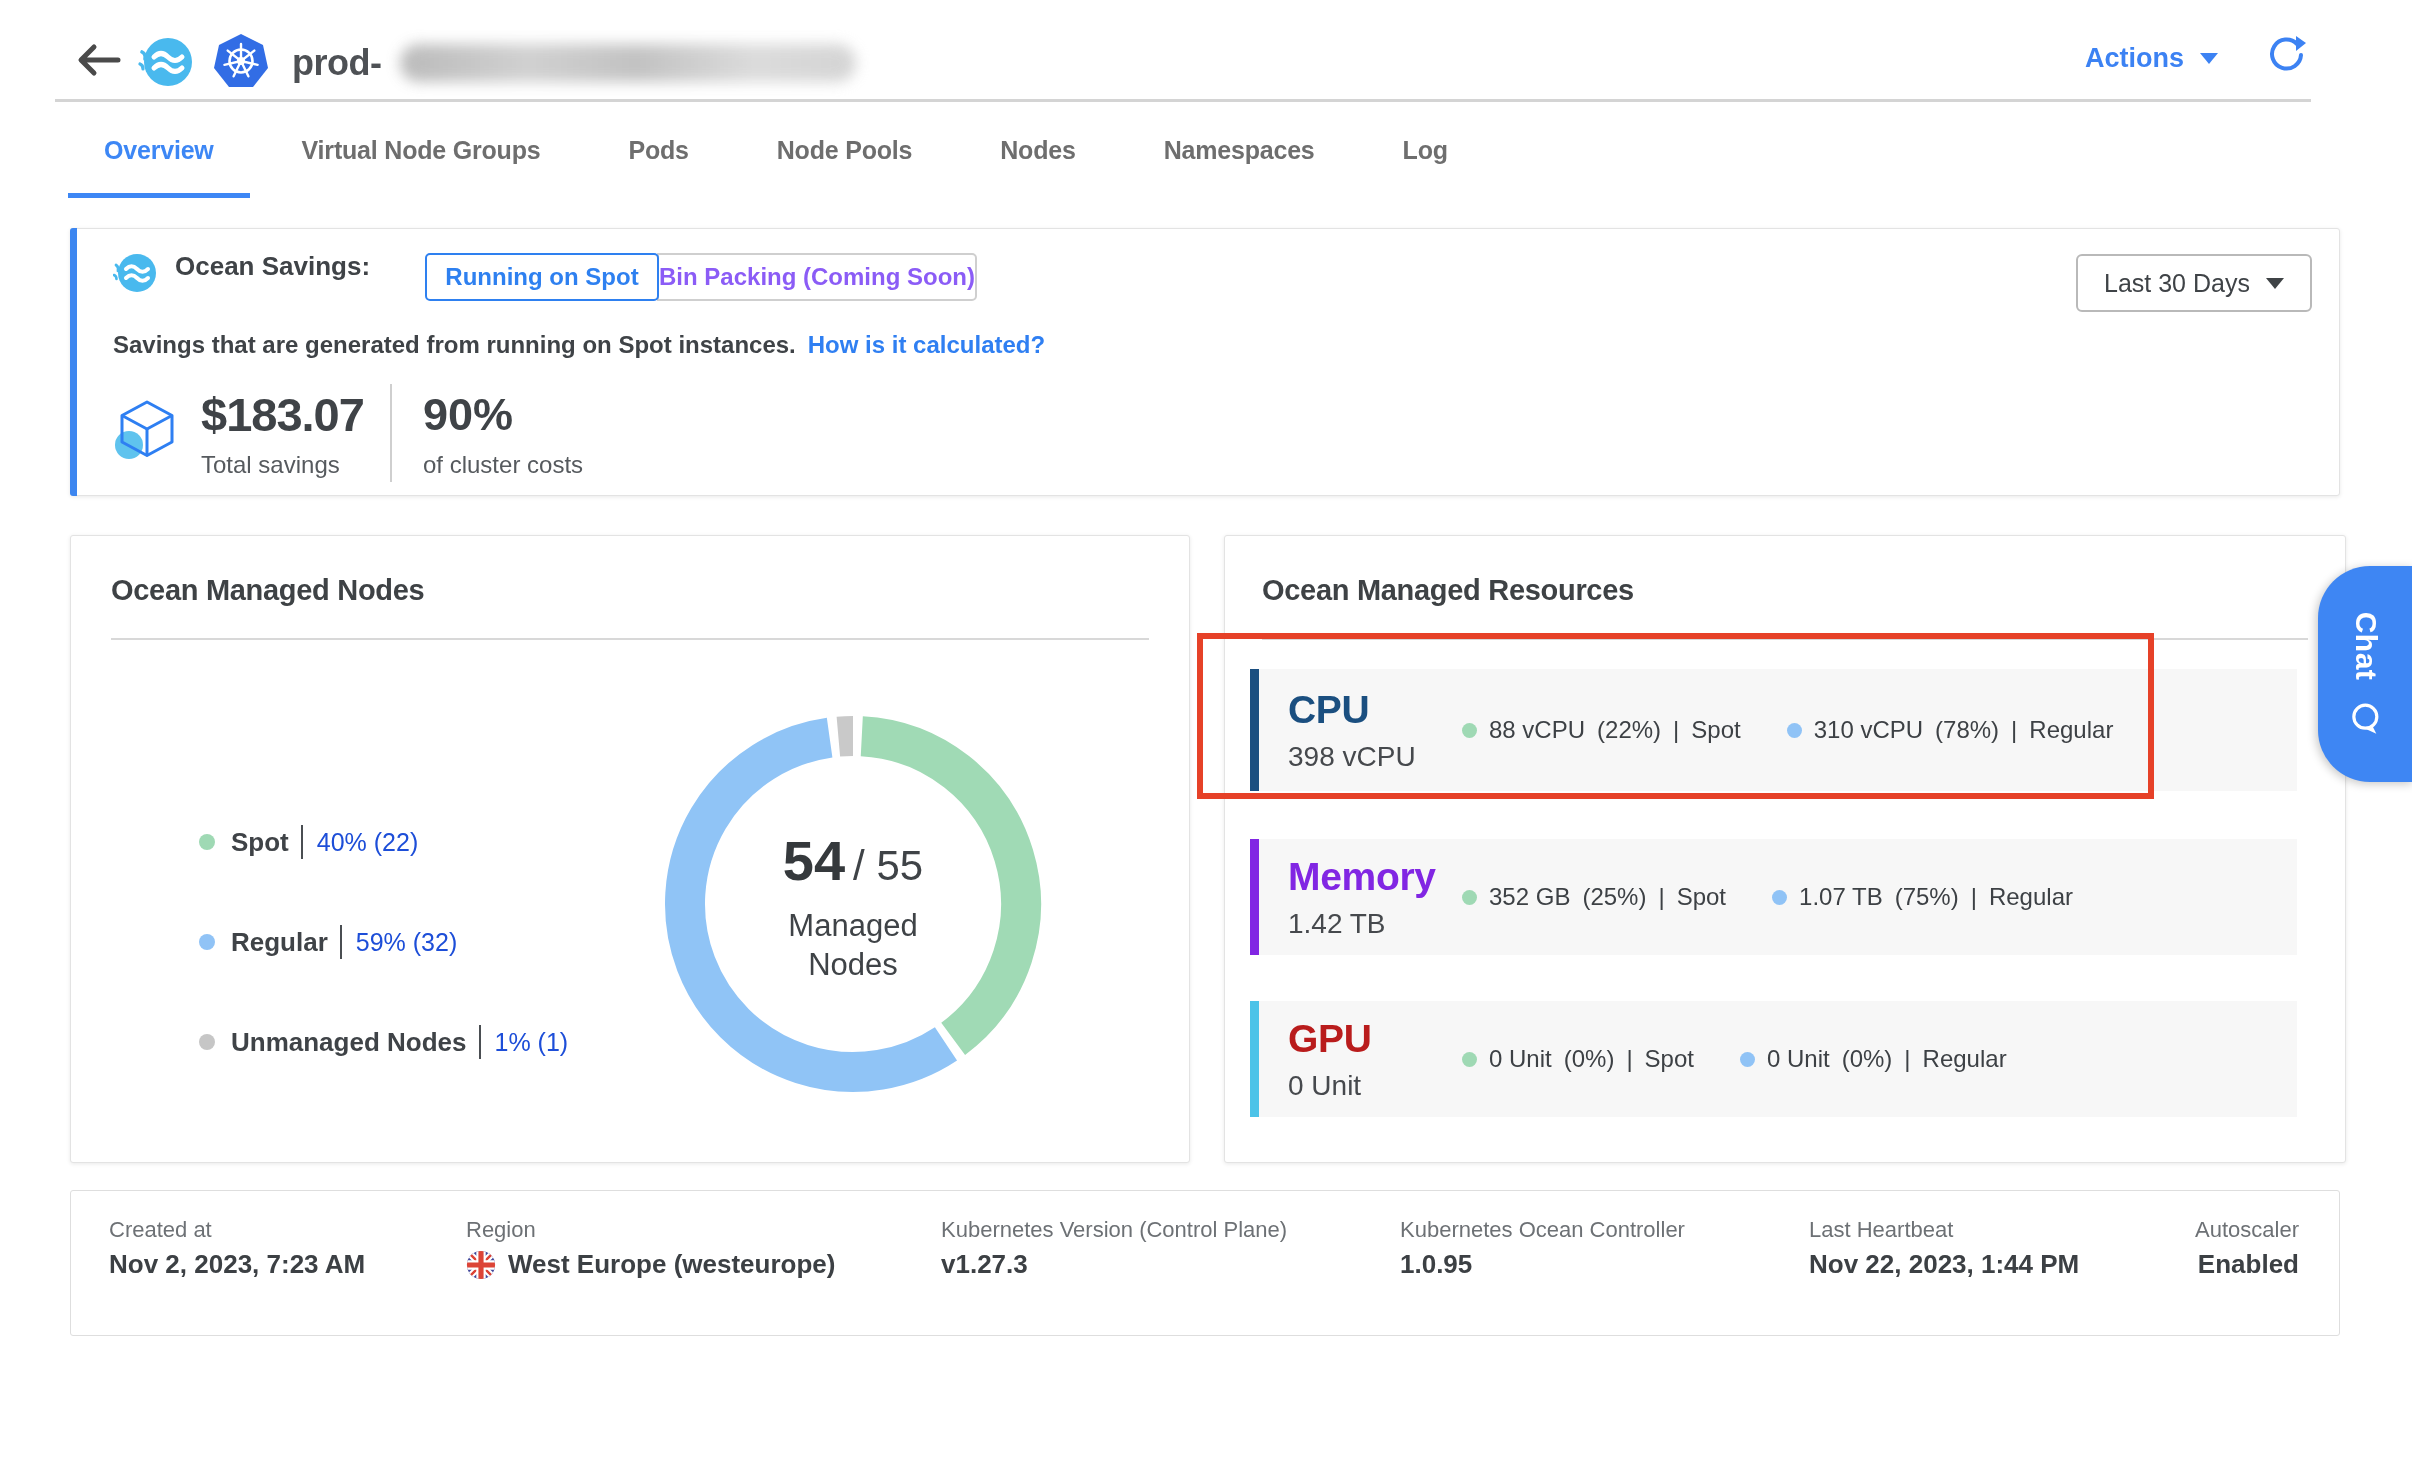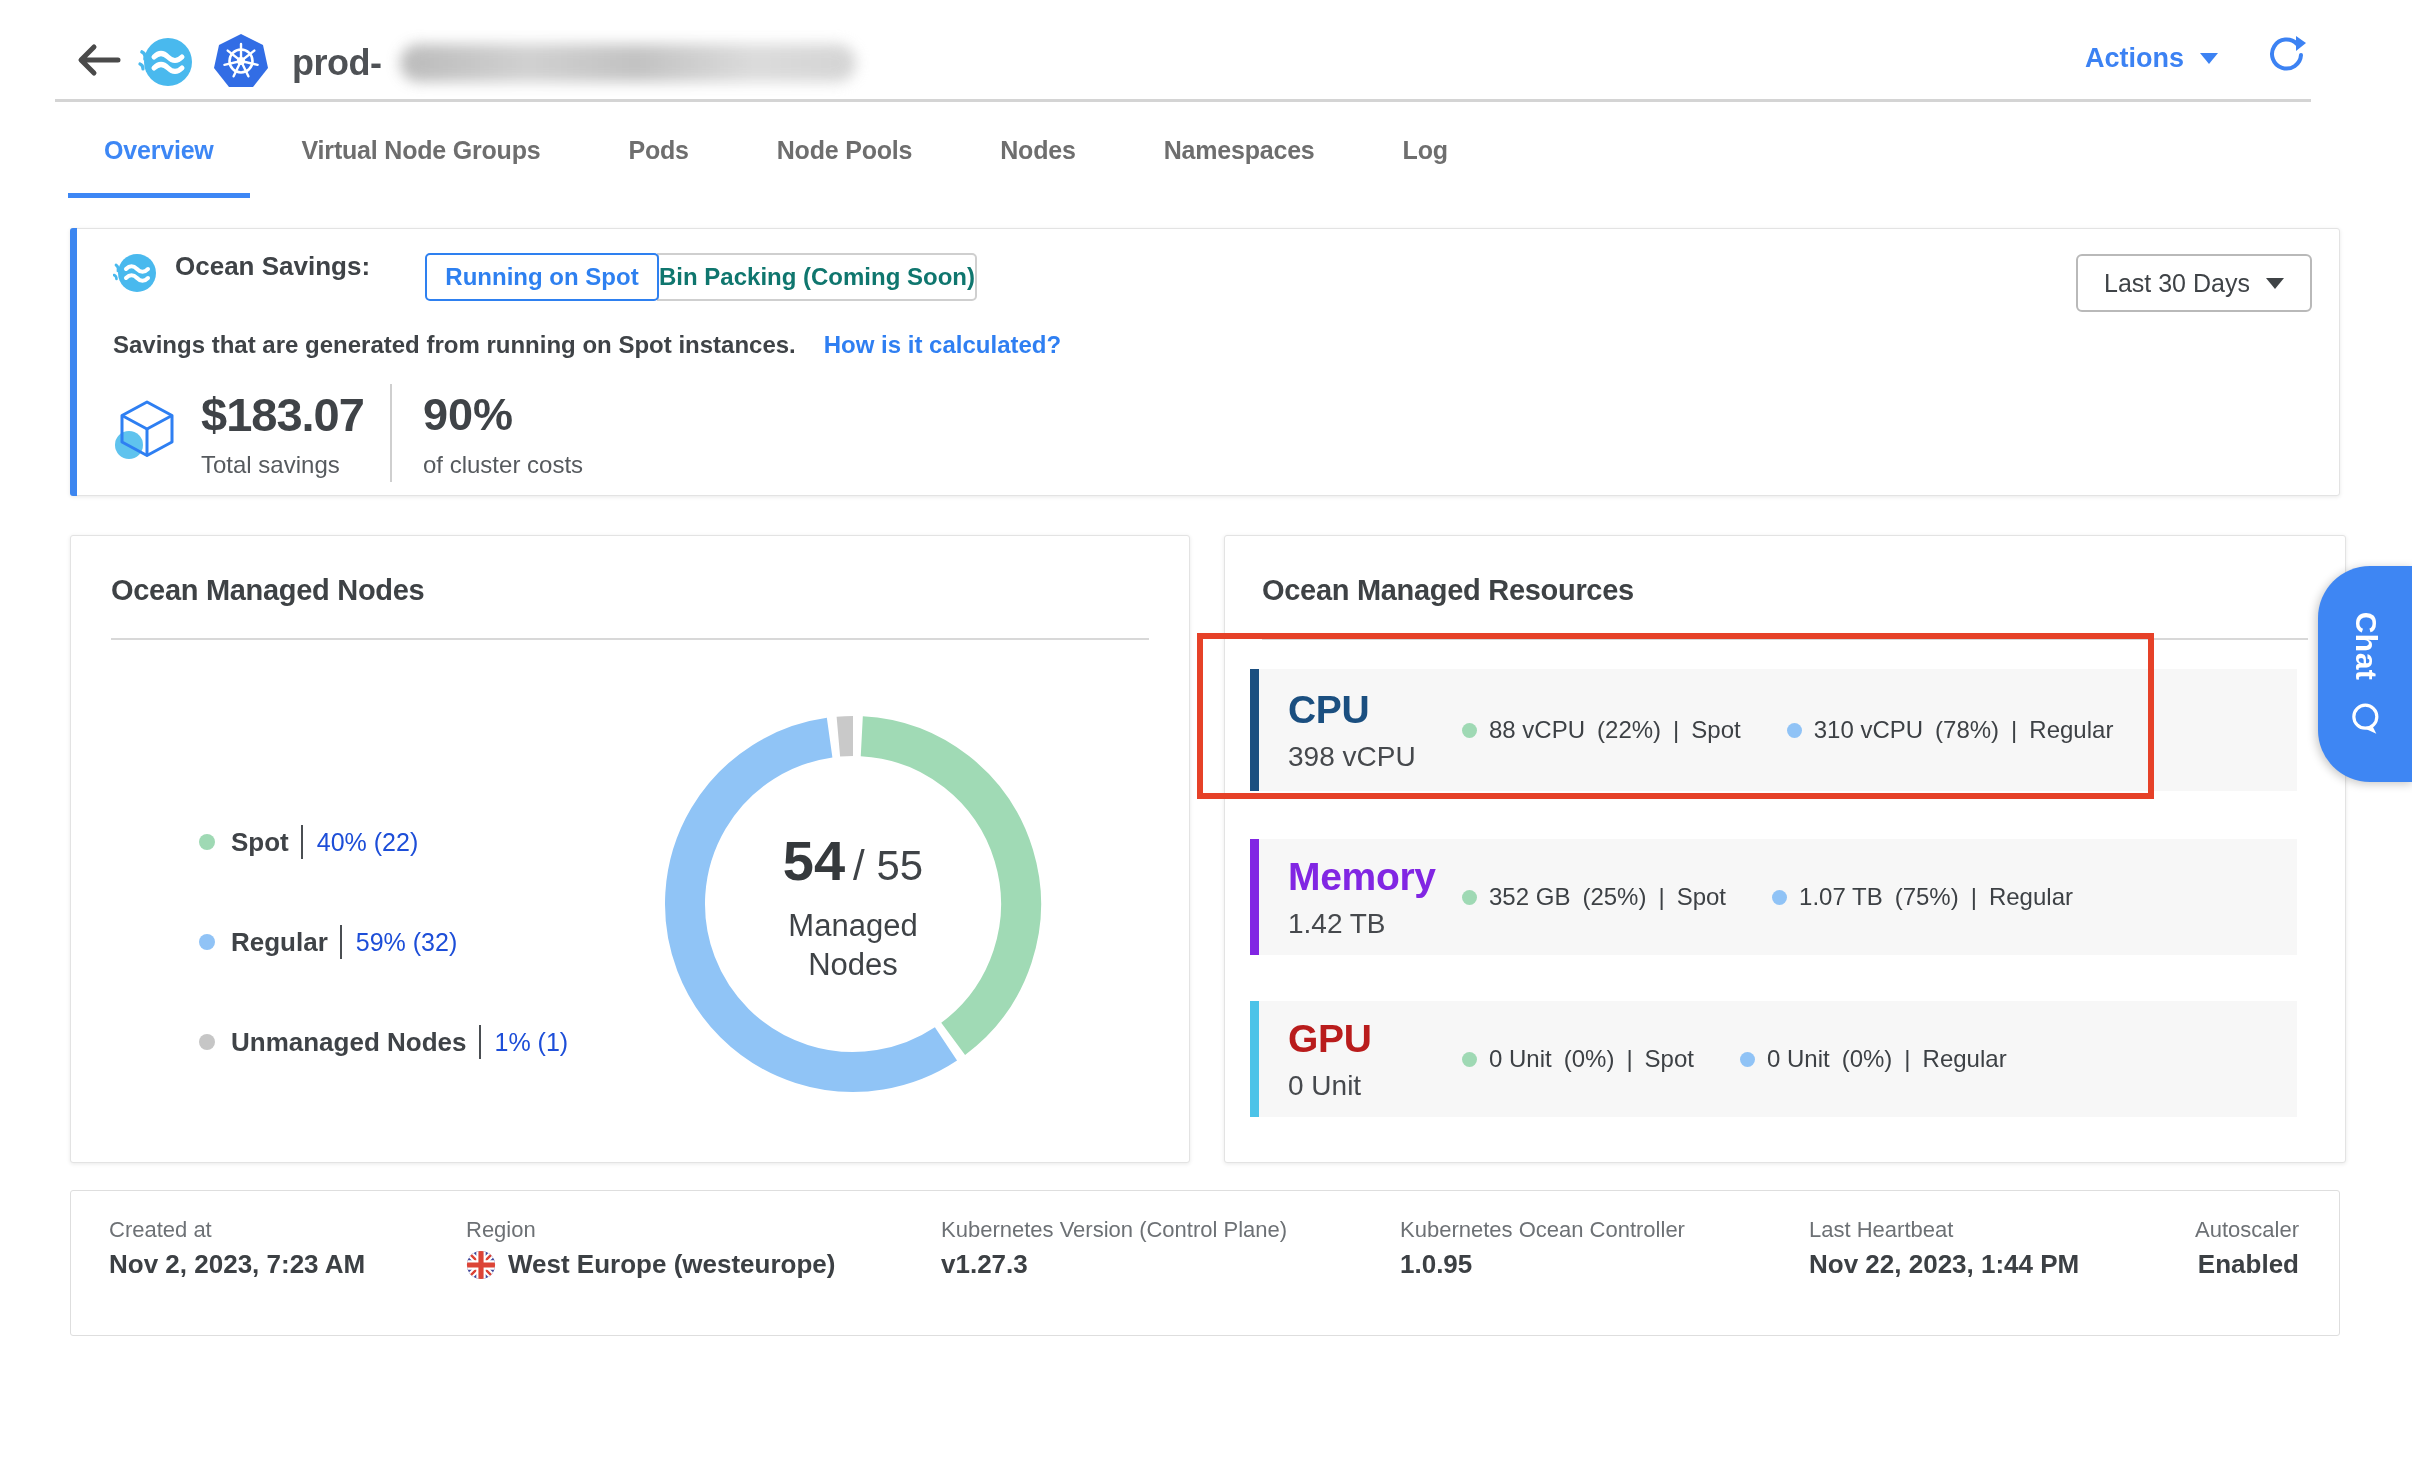--- a/index.html
+++ b/index.html
@@ -34,26 +34,26 @@
 
   
   .savings-card { left: 70px; top: 228px; width: 2270px; height: 268px; }
   .savings-accent { position: absolute; left: -1px; top: -1px; bottom: -1px; width: 7px; background: #3c86f0; border-radius: 3px 0 0 3px; }
   .savings-row1 { position: absolute; left: 42px; top: 22px; height: 50px; display: flex; align-items: flex-start; gap: 18px; }
   .savings-label { font-size: 26px; font-weight: bold; color: #3f4347; }
   .toggle-group { position: absolute; left: 354px; top: 24px; display: flex; }
   .toggle-btn { height: 48px; display: flex; align-items: center; justify-content: center; font-size: 24px; font-weight: bold;
     background: #fff; cursor: pointer; }
   .toggle-active { width: 234px; border: 2px solid #2e80f0; color: #2e80f0; border-radius: 5px; z-index: 2; }
-  .toggle-disabled { width: 320px; border: 2px solid #cfcfcf; color: #0f766e; border-radius: 0 5px 5px 0; margin-left: -2px; }
+  .toggle-disabled { width: 320px; border: 2px solid #cfcfcf; color: #8b5cf6; border-radius: 0 5px 5px 0; margin-left: -2px; }
   .period-select { position: absolute; left: 2005px; top: 25px; width: 236px; height: 58px; border: 2px solid #b9b9b9;
     border-radius: 6px; display: flex; align-items: center; justify-content: space-between; padding: 0 26px;
     font-size: 25px; color: #3f4347; cursor: pointer; background: #fff; }
   .period-caret { width: 0; height: 0; border-left: 9px solid transparent; border-right: 9px solid transparent; border-top: 11px solid #3f4346; }
-  .savings-row2 { position: absolute; left: 42px; top: 102px; display: flex; gap: 28px; font-size: 24px; font-weight: bold; color: #3f4347; }
+  .savings-row2 { position: absolute; left: 42px; top: 102px; display: flex; gap: 12px; font-size: 24px; font-weight: bold; color: #3f4347; }
   .how-link { color: #2f7ff2; cursor: pointer; }
   .cube-icon { position: absolute; left: 43px; top: 168px; width: 66px; height: 66px; }
   .total-value { position: absolute; left: 130px; top: 158px; font-size: 47px; font-weight: bold; color: #3f4347; letter-spacing: -1px; }
   .total-label { position: absolute; left: 130px; top: 222px; font-size: 24px; color: #565a5e; }
   .savings-vdiv { position: absolute; left: 319px; top: 155px; width: 2px; height: 98px; background: #cfcfcf; }
   .pct-value { position: absolute; left: 352px; top: 160px; font-size: 45px; font-weight: bold; color: #3f4347; }
   .pct-label { position: absolute; left: 352px; top: 222px; font-size: 24px; color: #565a5e; }
 
   
   .nodes-card { left: 70px; top: 535px; width: 1120px; height: 628px; }

